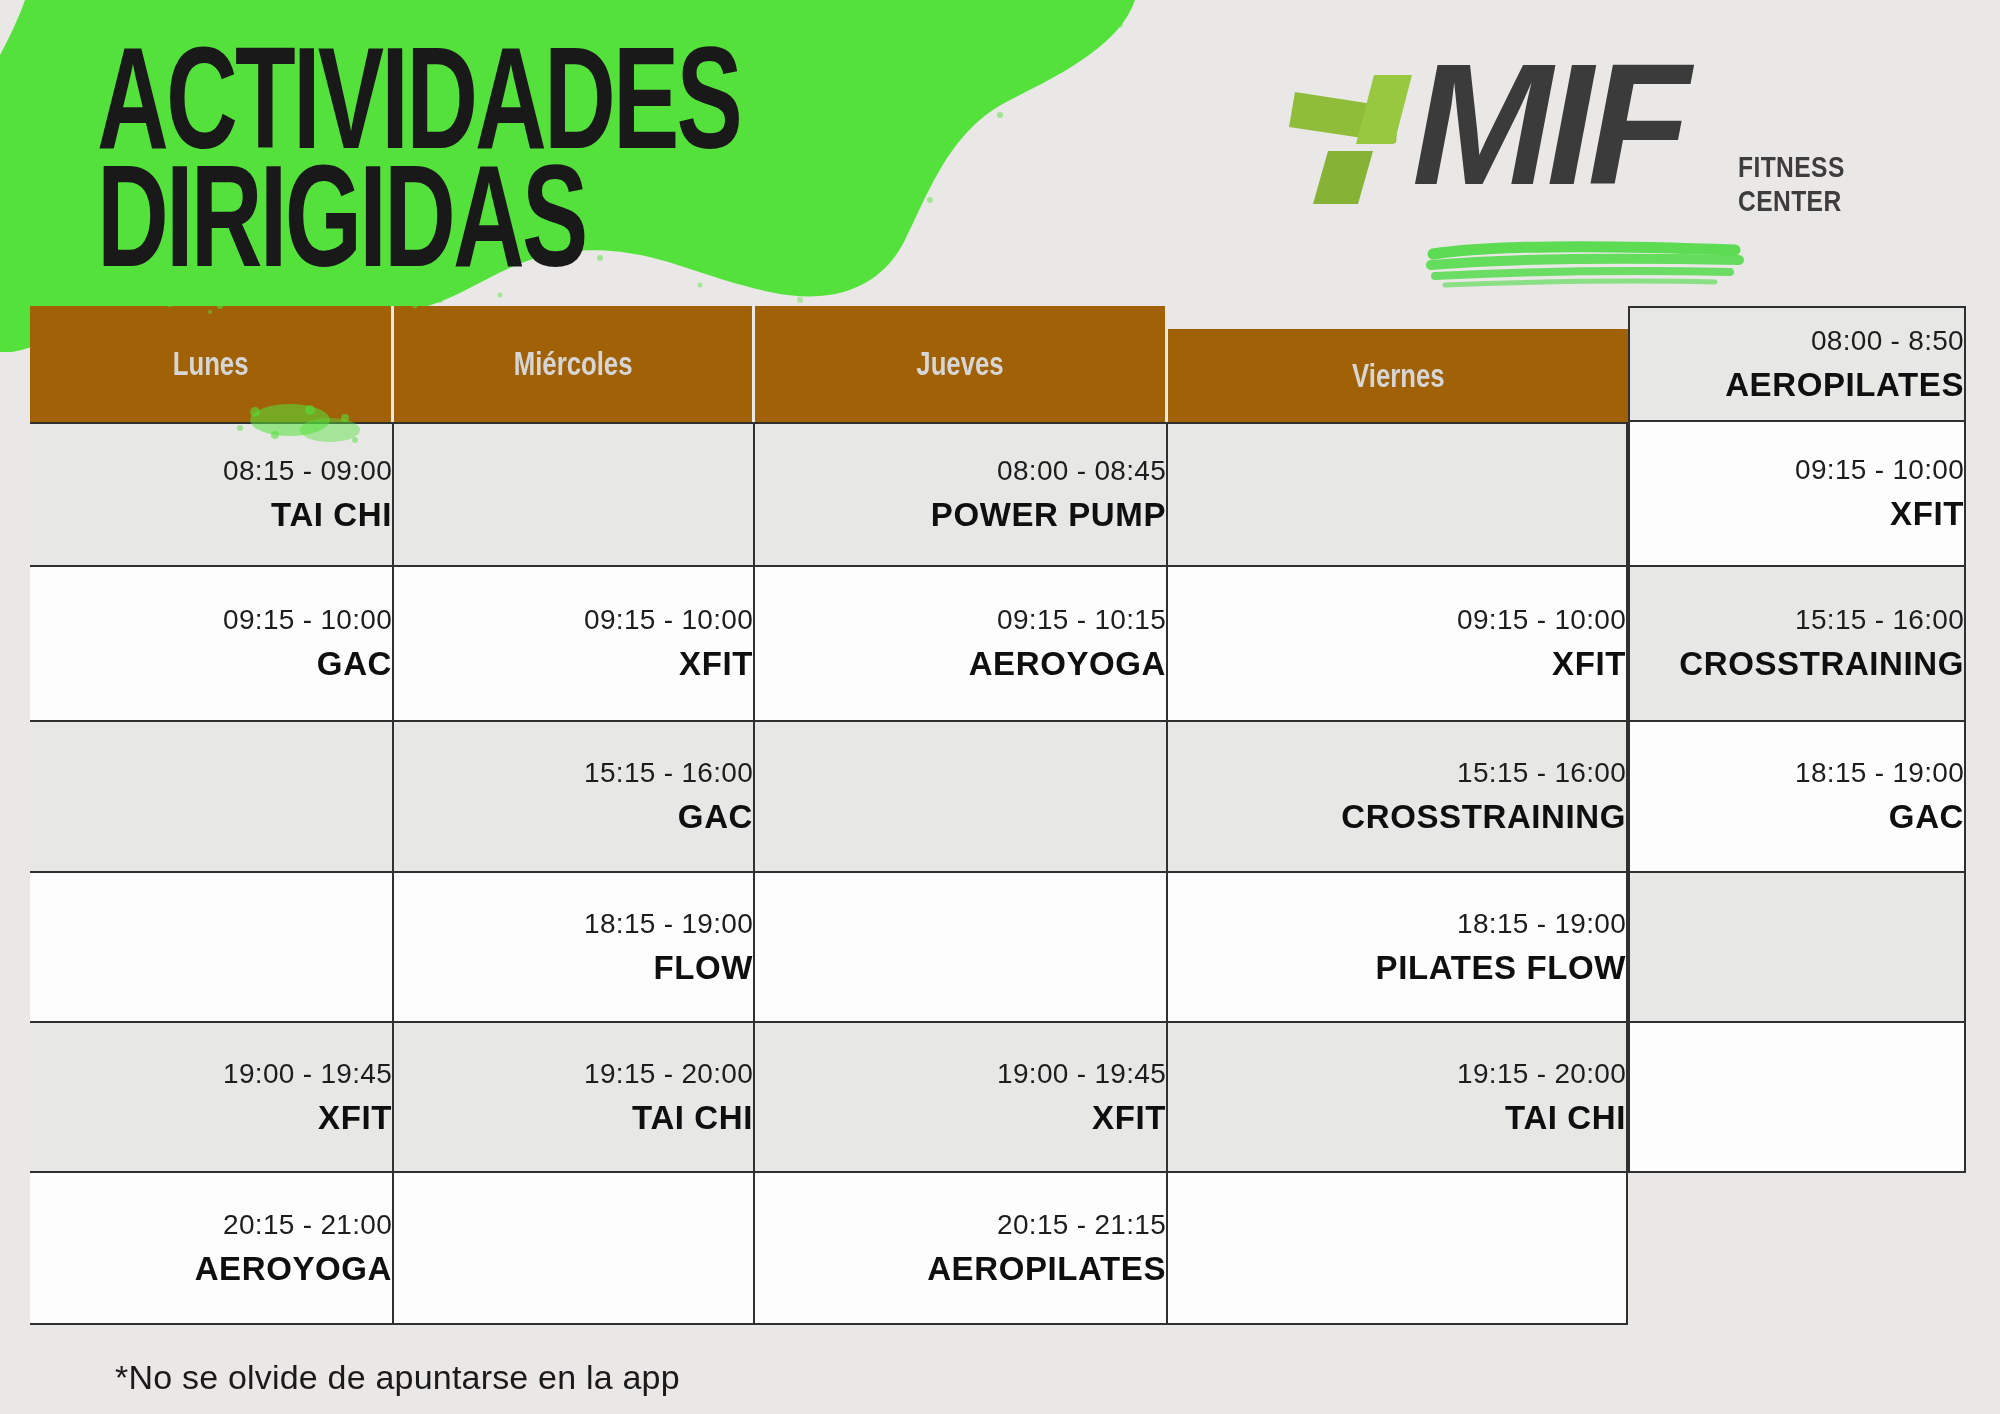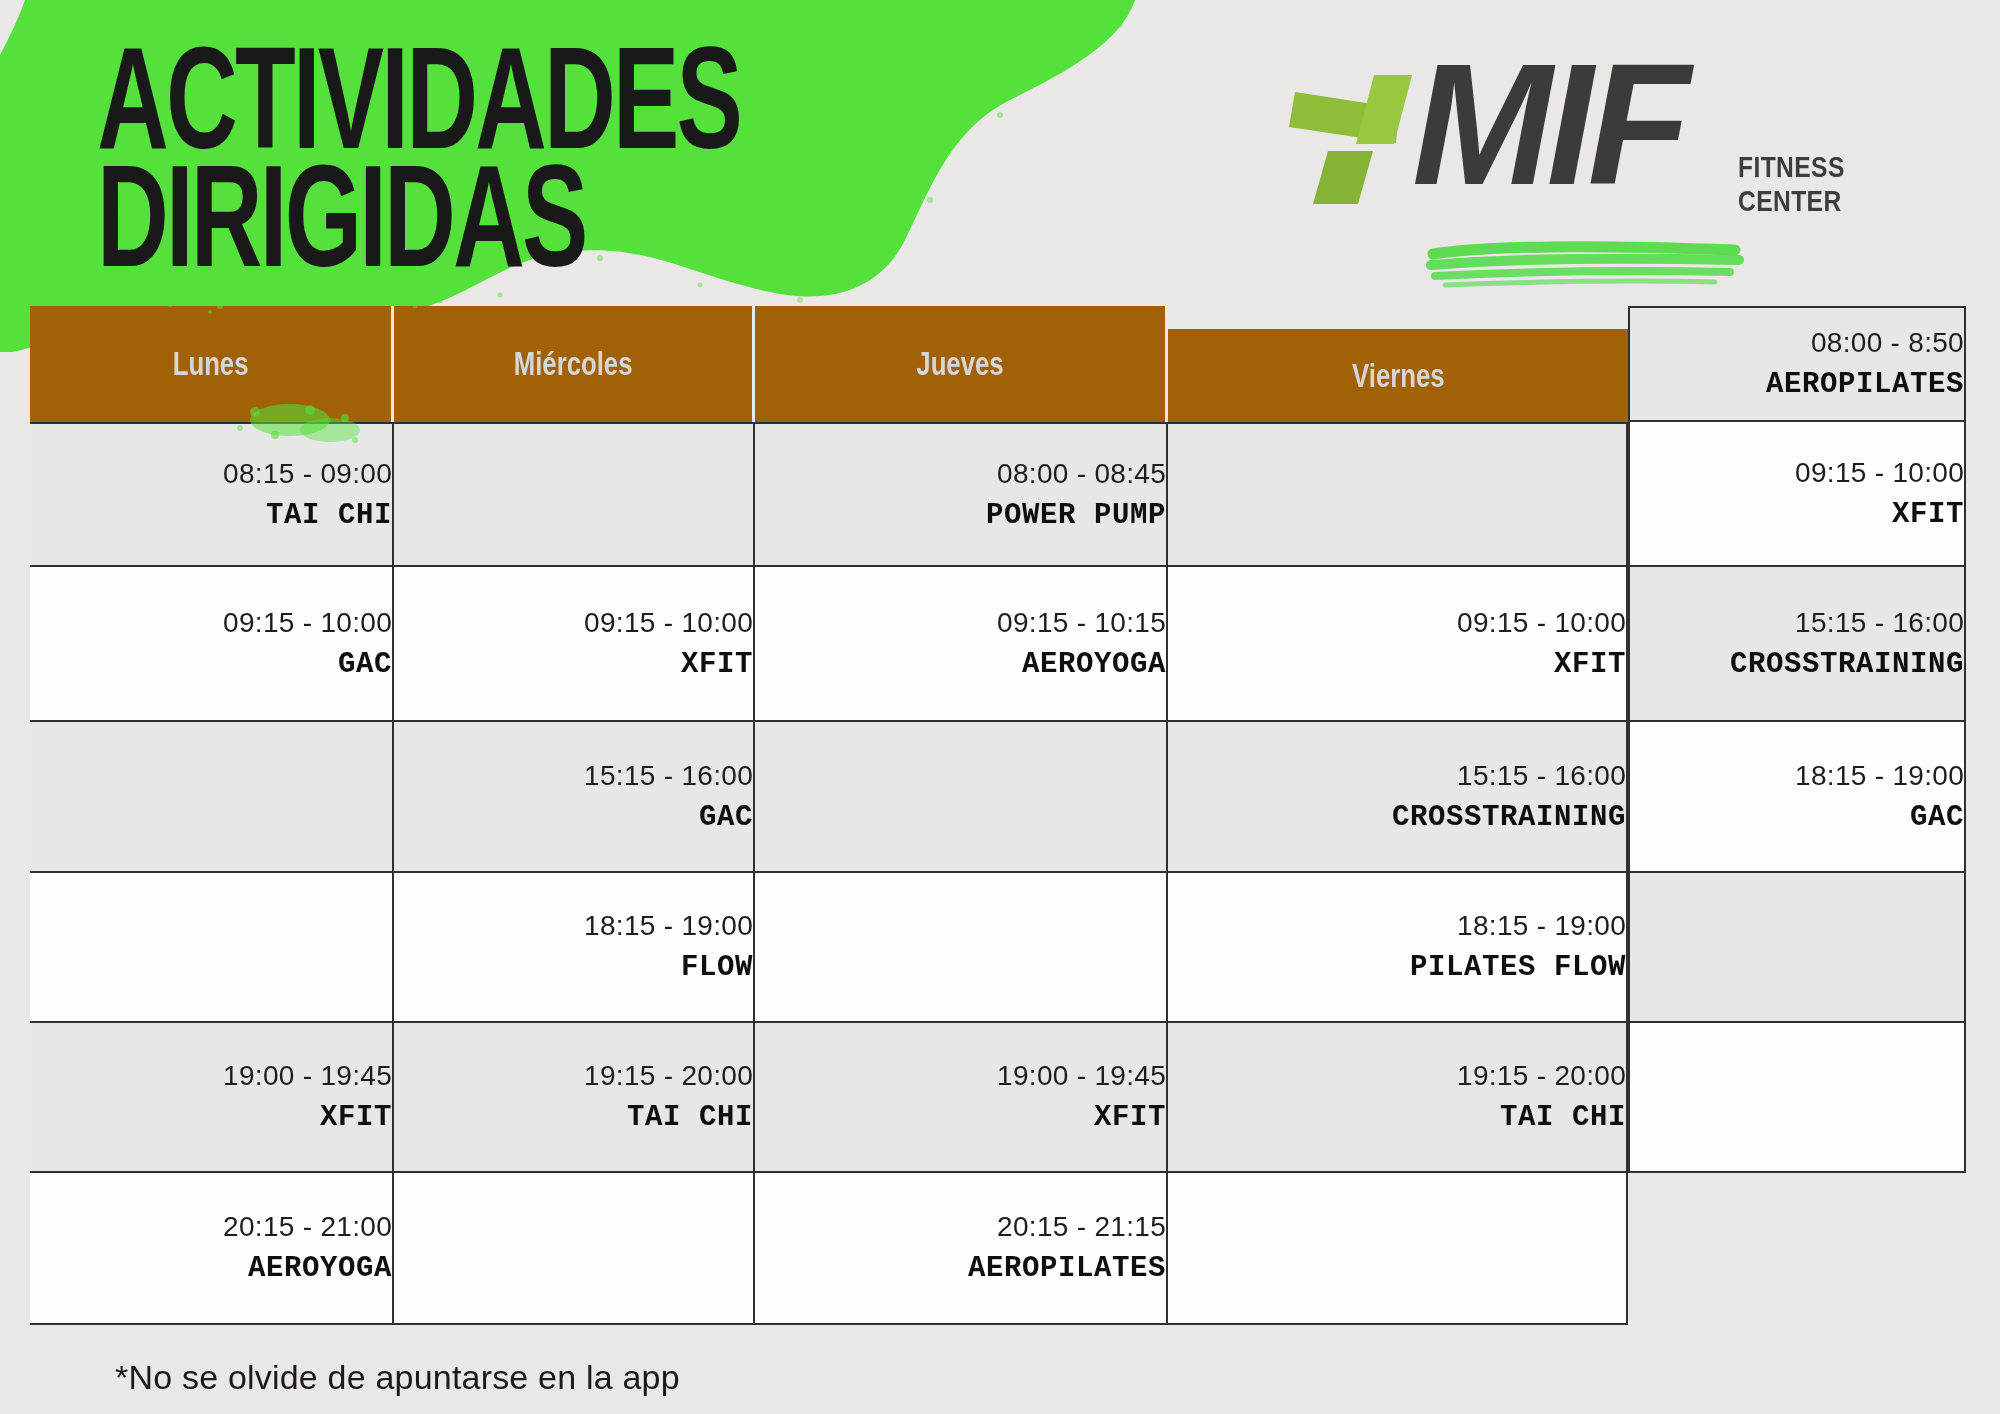--- a/index.html
+++ b/index.html
@@ -34,21 +34,21 @@
   .hcell.last{border-right:none;margin-top:23px;}
   .hcell span{color:#d6d6d6;font-weight:700;font-size:33px;letter-spacing:0;
               transform:scaleX(0.78);white-space:nowrap;}
   .cell{background:#fdfdfd;border-right:2px solid #303030;border-bottom:2px solid #303030;
         display:flex;flex-direction:column;align-items:flex-end;justify-content:center;
         gap:9px;box-sizing:border-box;}
   .cell.alt{background:#e7e7e5;}
   .cell.c0{border-left:2px solid #303030;}
   .cell.rt{border-top:2px solid #303030;}
   .time{font-size:28px;font-weight:400;color:#1d1d1d;letter-spacing:0.3px;}
-  .act{font-size:29px;font-weight:800;color:#0f0f0f;letter-spacing:0.6px;font-family:Liberation Mono, monospace;}
+  .act{font-size:33px;font-weight:800;color:#0f0f0f;letter-spacing:0.6px;}
 
   
   .footer-note{position:absolute;left:115px;top:1358px;z-index:3;font-size:34px;
                color:#1a1a1a;letter-spacing:0.2px;}
 </style>
 </head>
 <body>
 
 <div id="page">
 

